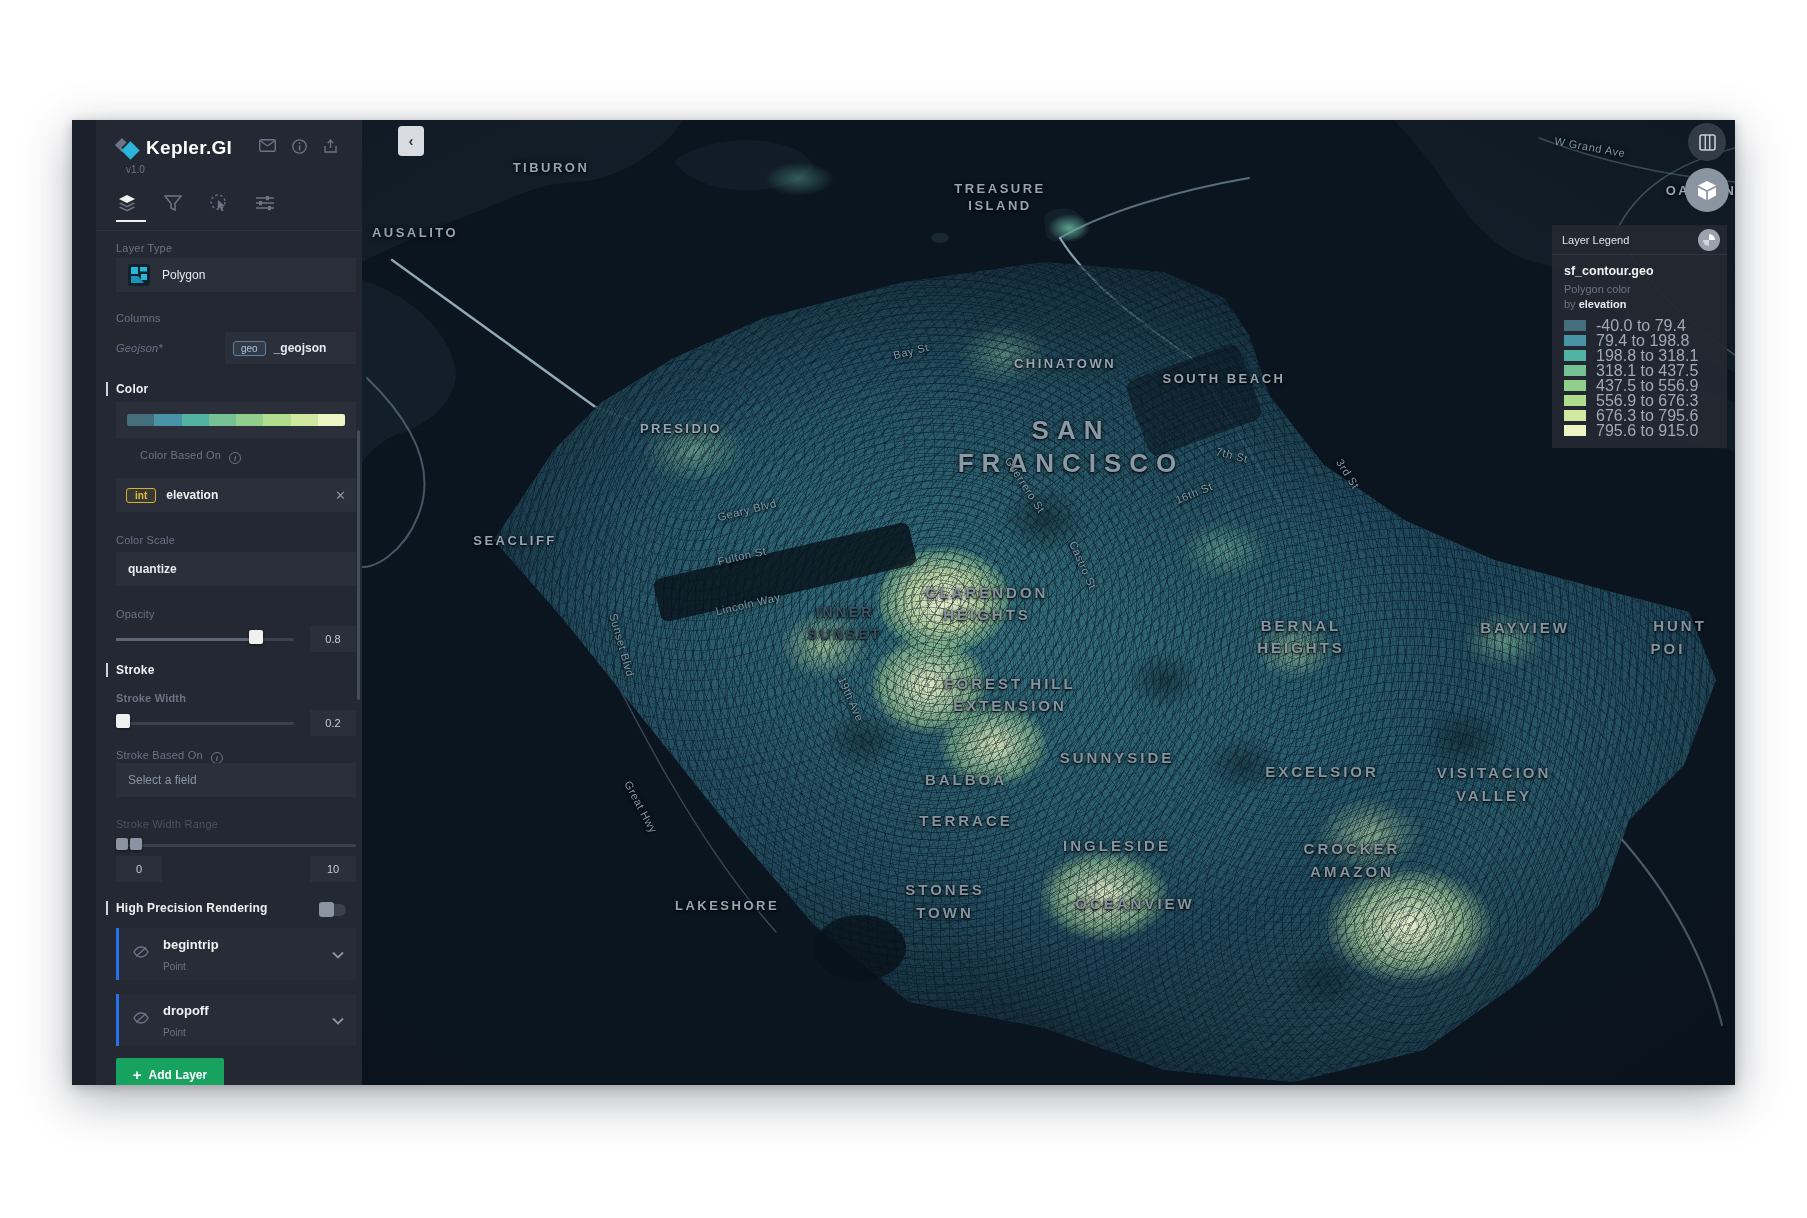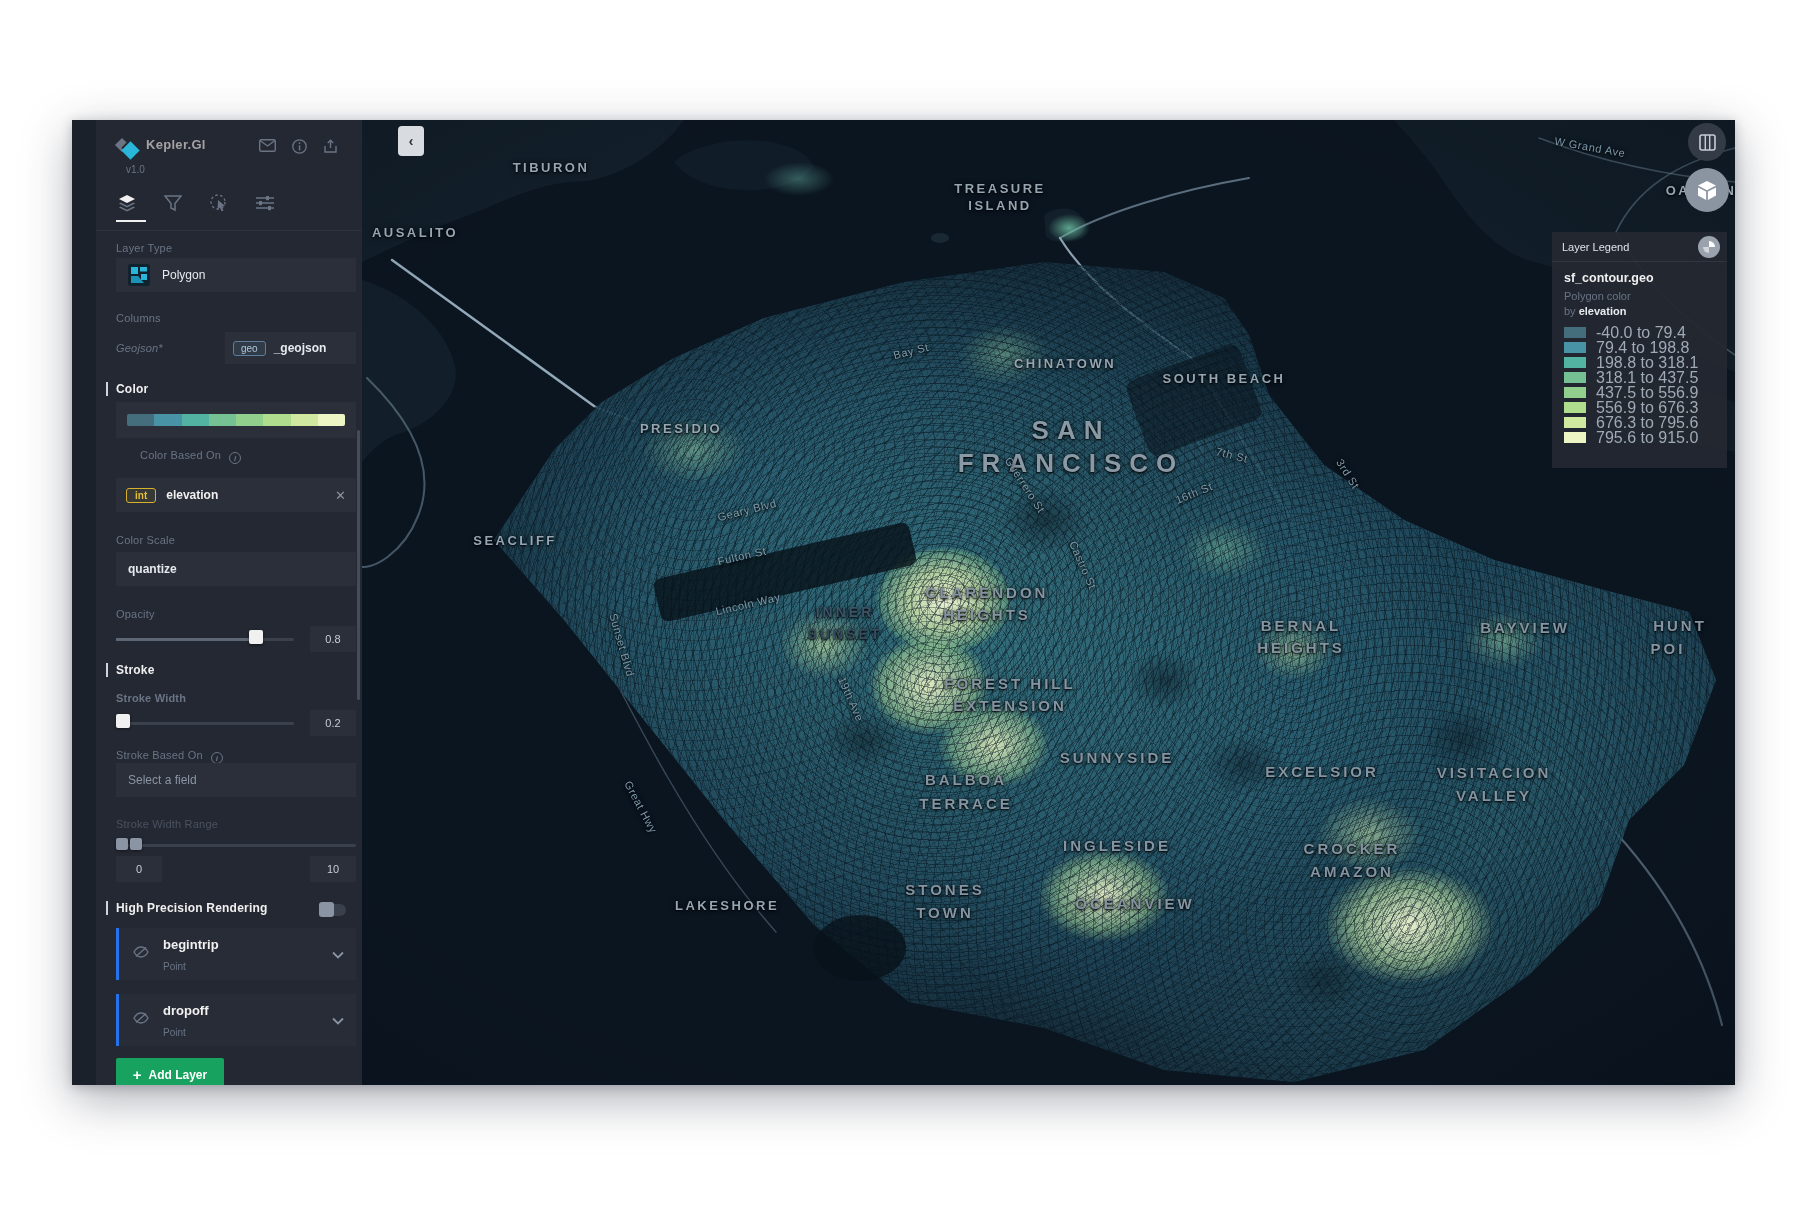--- a/index.html
+++ b/index.html
@@ -12,21 +12,21 @@
   #sidebar { position:absolute; left:0; top:0; width:290px; height:965px; background:#242832; z-index:30; }
   #side-strip { position:absolute; left:0; top:0; width:24px; height:100%; background:#1b212b; }
   #side-content { position:absolute; left:24px; top:0; width:266px; height:100%; }
   .abs { position:absolute; }
 
   .logo-row { left:20px; top:16px; width:226px; height:26px; }
   .logo-diamonds { position:absolute; left:0; top:2px; width:24px; height:22px; }
   .dia { position:absolute; transform:rotate(45deg); }
   .dia1 { width:10px; height:10px; background:#6a7485; left:1px; top:2px; }
   .dia2 { width:13px; height:13px; background:#29b6d8; left:8px; top:6px; box-shadow:-2px -2px 0 #242832; }
-  .app-title { position:absolute; left:30px; top:1px; font-size:13px; font-weight:bold; color:#a3a3a3; letter-spacing:.3px; }
+  .app-title { position:absolute; left:30px; top:1px; font-size:19px; font-weight:bold; color:#ffffff; letter-spacing:.3px; }
   .hdr-icons { position:absolute; right:4px; top:3px; display:flex; gap:16px; }
   .hdr-icons svg { display:block; }
   .version { left:30px; top:44px; font-size:10px; color:#6a7485; }
 
   .tabs { left:20px; top:72px; width:226px; display:flex; gap:24px; }
   .tab { width:22px; height:22px; display:flex; align-items:center; justify-content:center; }
   .tab-underline { left:20px; top:100px; width:30px; height:2px; background:#f0f0f0; }
   .top-divider { left:0; top:110px; width:266px; height:1px; background:rgba(255,255,255,.05); }
 
   .lbl { font-size:11px; color:#6a7485; letter-spacing:.2px; }
@@ -126,21 +126,21 @@
   .dim      { font-size:14px; font-weight:bold; color:#3d5367; letter-spacing:3px; }
   .dim2     { font-size:14px; font-weight:bold; color:#344a5d; letter-spacing:3px; }
 
   
   .collapse-btn { position:absolute; left:36px; top:6px; width:26px; height:30px; background:#d8dce1; border-radius:4px; z-index:20; display:flex; align-items:center; justify-content:center; color:#29323c; font-weight:bold; font-size:14px; cursor:pointer; }
   .circle-btn { position:absolute; border-radius:50%; display:flex; align-items:center; justify-content:center; z-index:20; cursor:pointer; }
   .btn-split { left:1326px; top:3px; width:38px; height:38px; background:#333b47; }
   .btn-3d { left:1323px; top:48px; width:44px; height:44px; background:#8b95a1; }
 
   
-  #legend { position:absolute; left:1190px; top:112px; width:175px; background:rgba(35,40,50,.93); z-index:15; padding-bottom:23px; }
+  #legend { position:absolute; left:1190px; top:105px; width:175px; background:rgba(35,40,50,.93); z-index:15; padding-bottom:10px; }
   .lg-head { height:30px; display:flex; align-items:center; padding:0 10px; border-bottom:1px solid rgba(255,255,255,.07); position:relative; }
   .lg-title { font-size:11px; color:#dfe3e8; }
   .lg-pin { position:absolute; right:7px; top:4px; width:22px; height:22px; border-radius:50%; background:#9aa2ae; display:flex; align-items:center; justify-content:center; cursor:pointer; }
   .lg-body { padding:9px 12px 0 12px; }
   .lg-name { font-size:12.5px; font-weight:bold; color:#f0f0f0; margin-bottom:5px; }
   .lg-sub { font-size:11px; color:#6a7485; margin-bottom:3px; }
   .lg-by { font-size:11px; color:#6a7485; margin-bottom:8px; }
   .lg-by b { color:#e8ebef; }
   .lg-row { display:flex; align-items:center; gap:10px; height:15px; }
   .lg-sw { width:22px; height:11px; flex:0 0 22px; }
@@ -217,21 +217,21 @@
         <div class="mlabel street" style="left: 663px; top: 365px; transform: translate(-50%, -50%) rotate(57deg);">Guerrero St</div>
         <div class="mlabel street" style="left: 721px; top: 445px; transform: translate(-50%, -50%) rotate(66deg);">Castro St</div>
         <div class="mlabel street" style="left: 489px; top: 579px; transform: translate(-50%, -50%) rotate(66deg);">19th Ave</div>
         <div class="mlabel street" style="left: 260px; top: 525px; transform: translate(-50%, -50%) rotate(74deg);">Sunset Blvd</div>
         <div class="mlabel street" style="left: 279px; top: 687px; transform: translate(-50%, -50%) rotate(62deg);">Great Hwy</div>
         <div class="mlabel district" style="left: 625px; top: 472px; transform: translate(-50%, -50%) rotate(0deg);">CLARENDON</div>
         <div class="mlabel district" style="left: 625px; top: 494px; transform: translate(-50%, -50%) rotate(0deg);">HEIGHTS</div>
         <div class="mlabel district" style="left: 648px; top: 563px; transform: translate(-50%, -50%) rotate(0deg);">FOREST HILL</div>
         <div class="mlabel district" style="left: 648px; top: 585px; transform: translate(-50%, -50%) rotate(0deg);">EXTENSION</div>
         <div class="mlabel district" style="left: 604px; top: 659px; transform: translate(-50%, -50%) rotate(0deg);">BALBOA</div>
-        <div class="mlabel district" style="left: 604px; top: 683px; transform: translate(-50%, -50%) rotate(0deg);">TERRACE</div>
+        <div class="mlabel district" style="left: 604px; top: 700px; transform: translate(-50%, -50%) rotate(0deg);">TERRACE</div>
         <div class="mlabel district" style="left: 755px; top: 637px; transform: translate(-50%, -50%) rotate(0deg);">SUNNYSIDE</div>
         <div class="mlabel district" style="left: 939px; top: 505px; transform: translate(-50%, -50%) rotate(0deg);">BERNAL</div>
         <div class="mlabel district" style="left: 939px; top: 527px; transform: translate(-50%, -50%) rotate(0deg);">HEIGHTS</div>
         <div class="mlabel district" style="left: 1163px; top: 507px; transform: translate(-50%, -50%) rotate(0deg);">BAYVIEW</div>
         <div class="mlabel district" style="left: 1318px; top: 505px; transform: translate(-50%, -50%) rotate(0deg);">HUNT</div>
         <div class="mlabel district" style="left: 1306px; top: 528px; transform: translate(-50%, -50%) rotate(0deg);">POI</div>
         <div class="mlabel district" style="left: 960px; top: 651px; transform: translate(-50%, -50%) rotate(0deg);">EXCELSIOR</div>
         <div class="mlabel district" style="left: 1132px; top: 652px; transform: translate(-50%, -50%) rotate(0deg);">VISITACION</div>
         <div class="mlabel district" style="left: 1132px; top: 675px; transform: translate(-50%, -50%) rotate(0deg);">VALLEY</div>
         <div class="mlabel district" style="left: 755px; top: 725px; transform: translate(-50%, -50%) rotate(0deg);">INGLESIDE</div>

